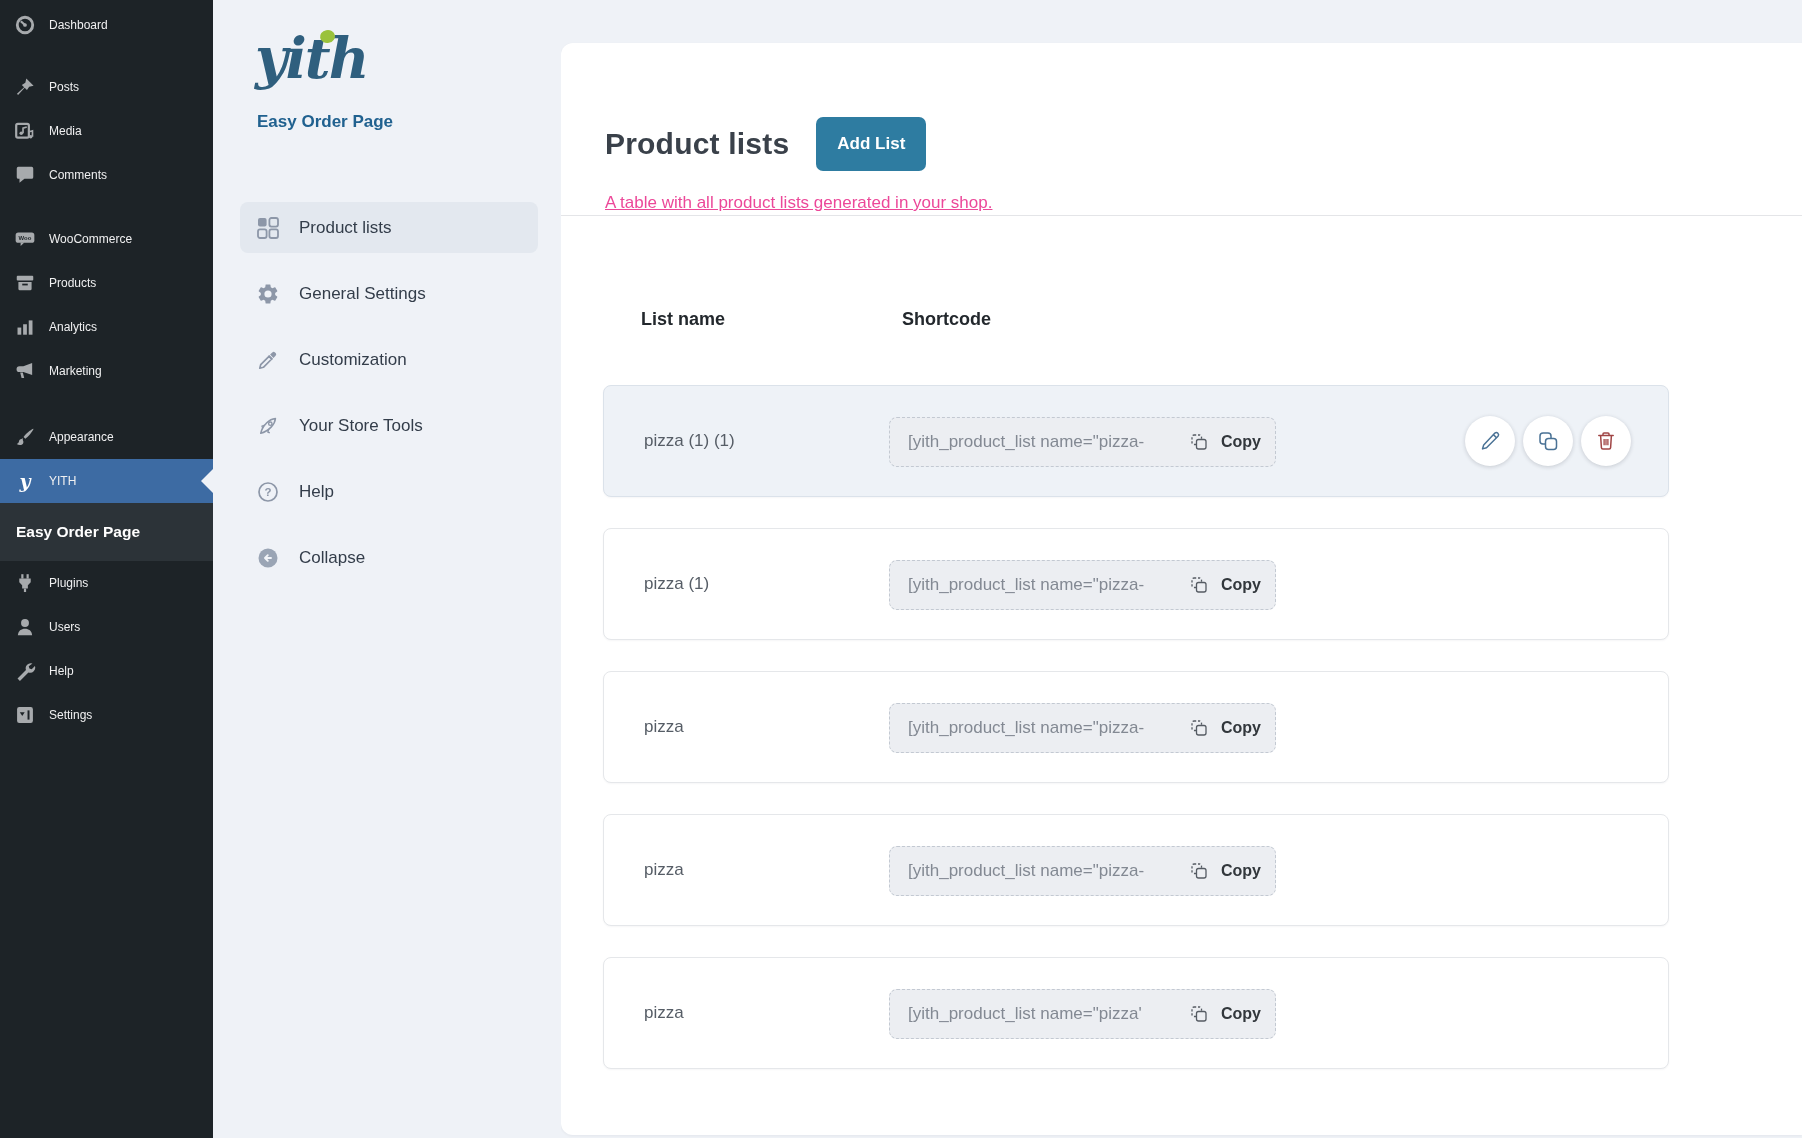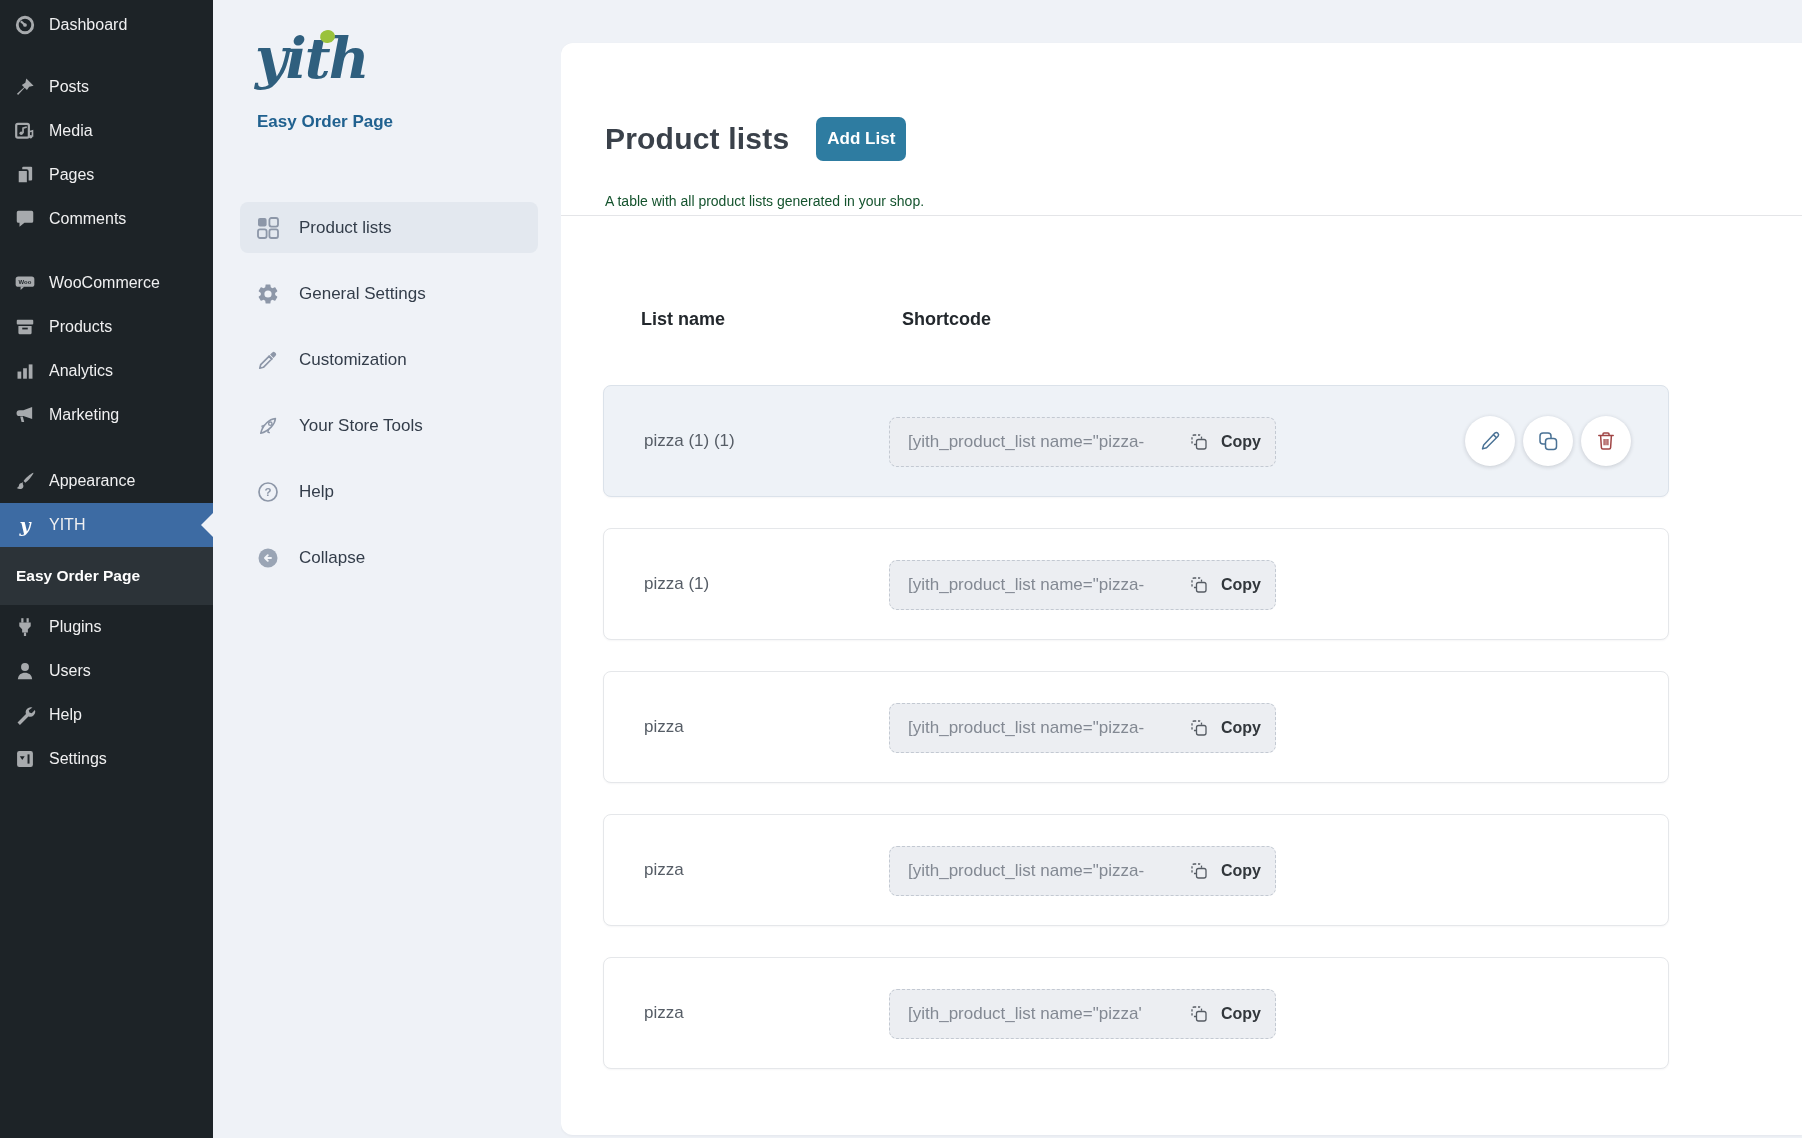--- a/index.html
+++ b/index.html
@@ -4,21 +4,21 @@
 <style>
   * { margin:0; padding:0; box-sizing:border-box; }
   html,body { width:1802px; height:1138px; overflow:hidden; }
   body { font-family:"Liberation Sans", sans-serif; background:#eff2f7; }
   #screen { position:relative; width:1802px; height:1138px; display:flex; }
 
   
   .wp-sidebar { width:213px; height:1138px; background:#1d2327; flex:none; padding-top:3px; position:relative; z-index:3; }
   .wp-item { position:relative; height:44px; display:flex; align-items:center; cursor:pointer; }
   .wp-item .wico { width:22px; height:22px; margin-left:14px; flex:none; display:flex; align-items:center; justify-content:center; }
-  .wp-item .wlabel { margin-left:13px; color:#f0f0f1; font-size:16px; }
+  .wp-item .wlabel { margin-left:13px; color:#f0f0f1; font-size:12px; }
   .wp-gap18 { height:18px; } .wp-gap20 { height:20px; } .wp-gap22 { height:22px; }
   .wp-item.active { background:#3d6ba3; }
   .wp-item.active .wlabel { font-weight:500; }
   .wp-arrow { position:absolute; right:0; top:50%; transform:translateY(-50%); width:0; height:0;
     border-top:12px solid transparent; border-bottom:12px solid transparent; border-right:12px solid #eff2f7; }
   .wp-submenu { background:#2c3338; padding:20px 0 20px 16px; }
   .wp-submenu .sublabel { color:#ffffff; font-weight:bold; font-size:15.5px; }
   .wp-item.collapse .wlabel { color:#9ea3a8; }
   .yith-glyph { color:#ffffff; font-family:"DejaVu Serif", serif; font-style:italic; font-weight:bold; font-size:19px; line-height:1; }
 
@@ -33,23 +33,23 @@
   .pitem.active { background:#e3e8ef; }
   .pitem .pico { width:24px; height:24px; margin-left:16px; flex:none; display:flex; align-items:center; justify-content:center; }
   .pitem .plabel { margin-left:19px; font-size:17px; color:#333d4a; font-weight:500; }
 
   
   .main-col { flex:1; position:relative; }
   .panel { position:absolute; left:0; top:43px; width:1241px; height:1092px; background:#ffffff;
     border-radius:12px 0 0 12px; box-shadow:0 1px 3px rgba(16,24,40,.05); }
   .page-head { position:absolute; left:44px; top:74px; display:flex; align-items:center; }
   .page-title { font-size:30px; font-weight:600; color:#3a414a; letter-spacing:.2px; }
-  .add-btn { margin-left:27px; height:44px; padding:0 11px; background:#2e7ca1; border:none; border-radius:7px;
+  .add-btn { margin-left:27px; height:54px; padding:0 21px; background:#2e7ca1; border:none; border-radius:7px;
     color:#ffffff; font-size:17px; font-weight:bold; font-family:"Liberation Sans", sans-serif; cursor:pointer; }
-  .subtitle { position:absolute; left:44px; top:150px; font-size:14px; color:#14532d; }
+  .subtitle { position:absolute; left:44px; top:150px; font-size:17px; color:#ec4899;text-decoration:underline; }
   .divider { position:absolute; left:0; top:172px; width:100%; border-bottom:1px solid #e4e5e8; }
   .thead { position:absolute; left:80px; top:266px; display:flex; }
   .th { font-size:18px; font-weight:bold; color:#23282d; }
   .th-name { width:261px; }
   .rows { position:absolute; left:42px; top:342px; width:1066px; }
   .trow { position:relative; height:112px; margin-bottom:31px; background:#ffffff; border:1px solid #e5e7ea;
     border-radius:8px; box-shadow:0 1px 2px rgba(16,24,40,.04); }
   .trow.highlight { background:#eef2f7; border-color:#dbe2ea;padding-left:8px; }
   .row-name { position:absolute; left:40px; top:50%; transform:translateY(-50%); font-size:17px; color:#565d66; }
   .sc-box { position:absolute; left:285px; top:31px; width:387px; height:50px; background:#eceef2;
@@ -95,29 +95,20 @@
             <rect x="2" y="3.5" width="11.5" height="12.5" rx="1.5" fill="none" stroke="#a7aaad" stroke-width="2"></rect>
             <circle cx="6.6" cy="12" r="1.6" fill="#a7aaad"></circle>
             <path d="M8.2 12V7.4l3.4-1" stroke="#a7aaad" stroke-width="1.5" fill="none"></path>
             <circle cx="15.2" cy="15.2" r="1.6" fill="#a7aaad"></circle>
             <path d="M16.8 15.2V9.8l-3 .9" stroke="#a7aaad" stroke-width="1.5" fill="none"></path>
           </svg>
       </span>
       <span class="wlabel">Media</span>
     </div>
 
-    <div class="wp-item">
-      <span class="wico">
-        <svg width="22" height="22" viewBox="0 0 20 20">
-            <rect x="7.5" y="2.5" width="9" height="12.5" rx="1" fill="#a7aaad"></rect>
-            <rect x="3.5" y="5.5" width="9" height="12" rx="1" fill="#a7aaad" stroke="#1d2327" stroke-width="1.6"></rect>
-          </svg>
-      </span>
-      <span class="wlabel">Pages</span>
-    </div>
 
     <div class="wp-item">
       <span class="wico">
         <svg width="22" height="22" viewBox="0 0 20 20">
             <path d="M2.5 4A1.5 1.5 0 014 2.5h12A1.5 1.5 0 0117.5 4v8a1.5 1.5 0 01-1.5 1.5H9.5L5 17v-3.5H4A1.5 1.5 0 012.5 12z" fill="#a7aaad"></path>
           </svg>
       </span>
       <span class="wlabel">Comments</span>
     </div>
     <div class="wp-gap20"></div>

